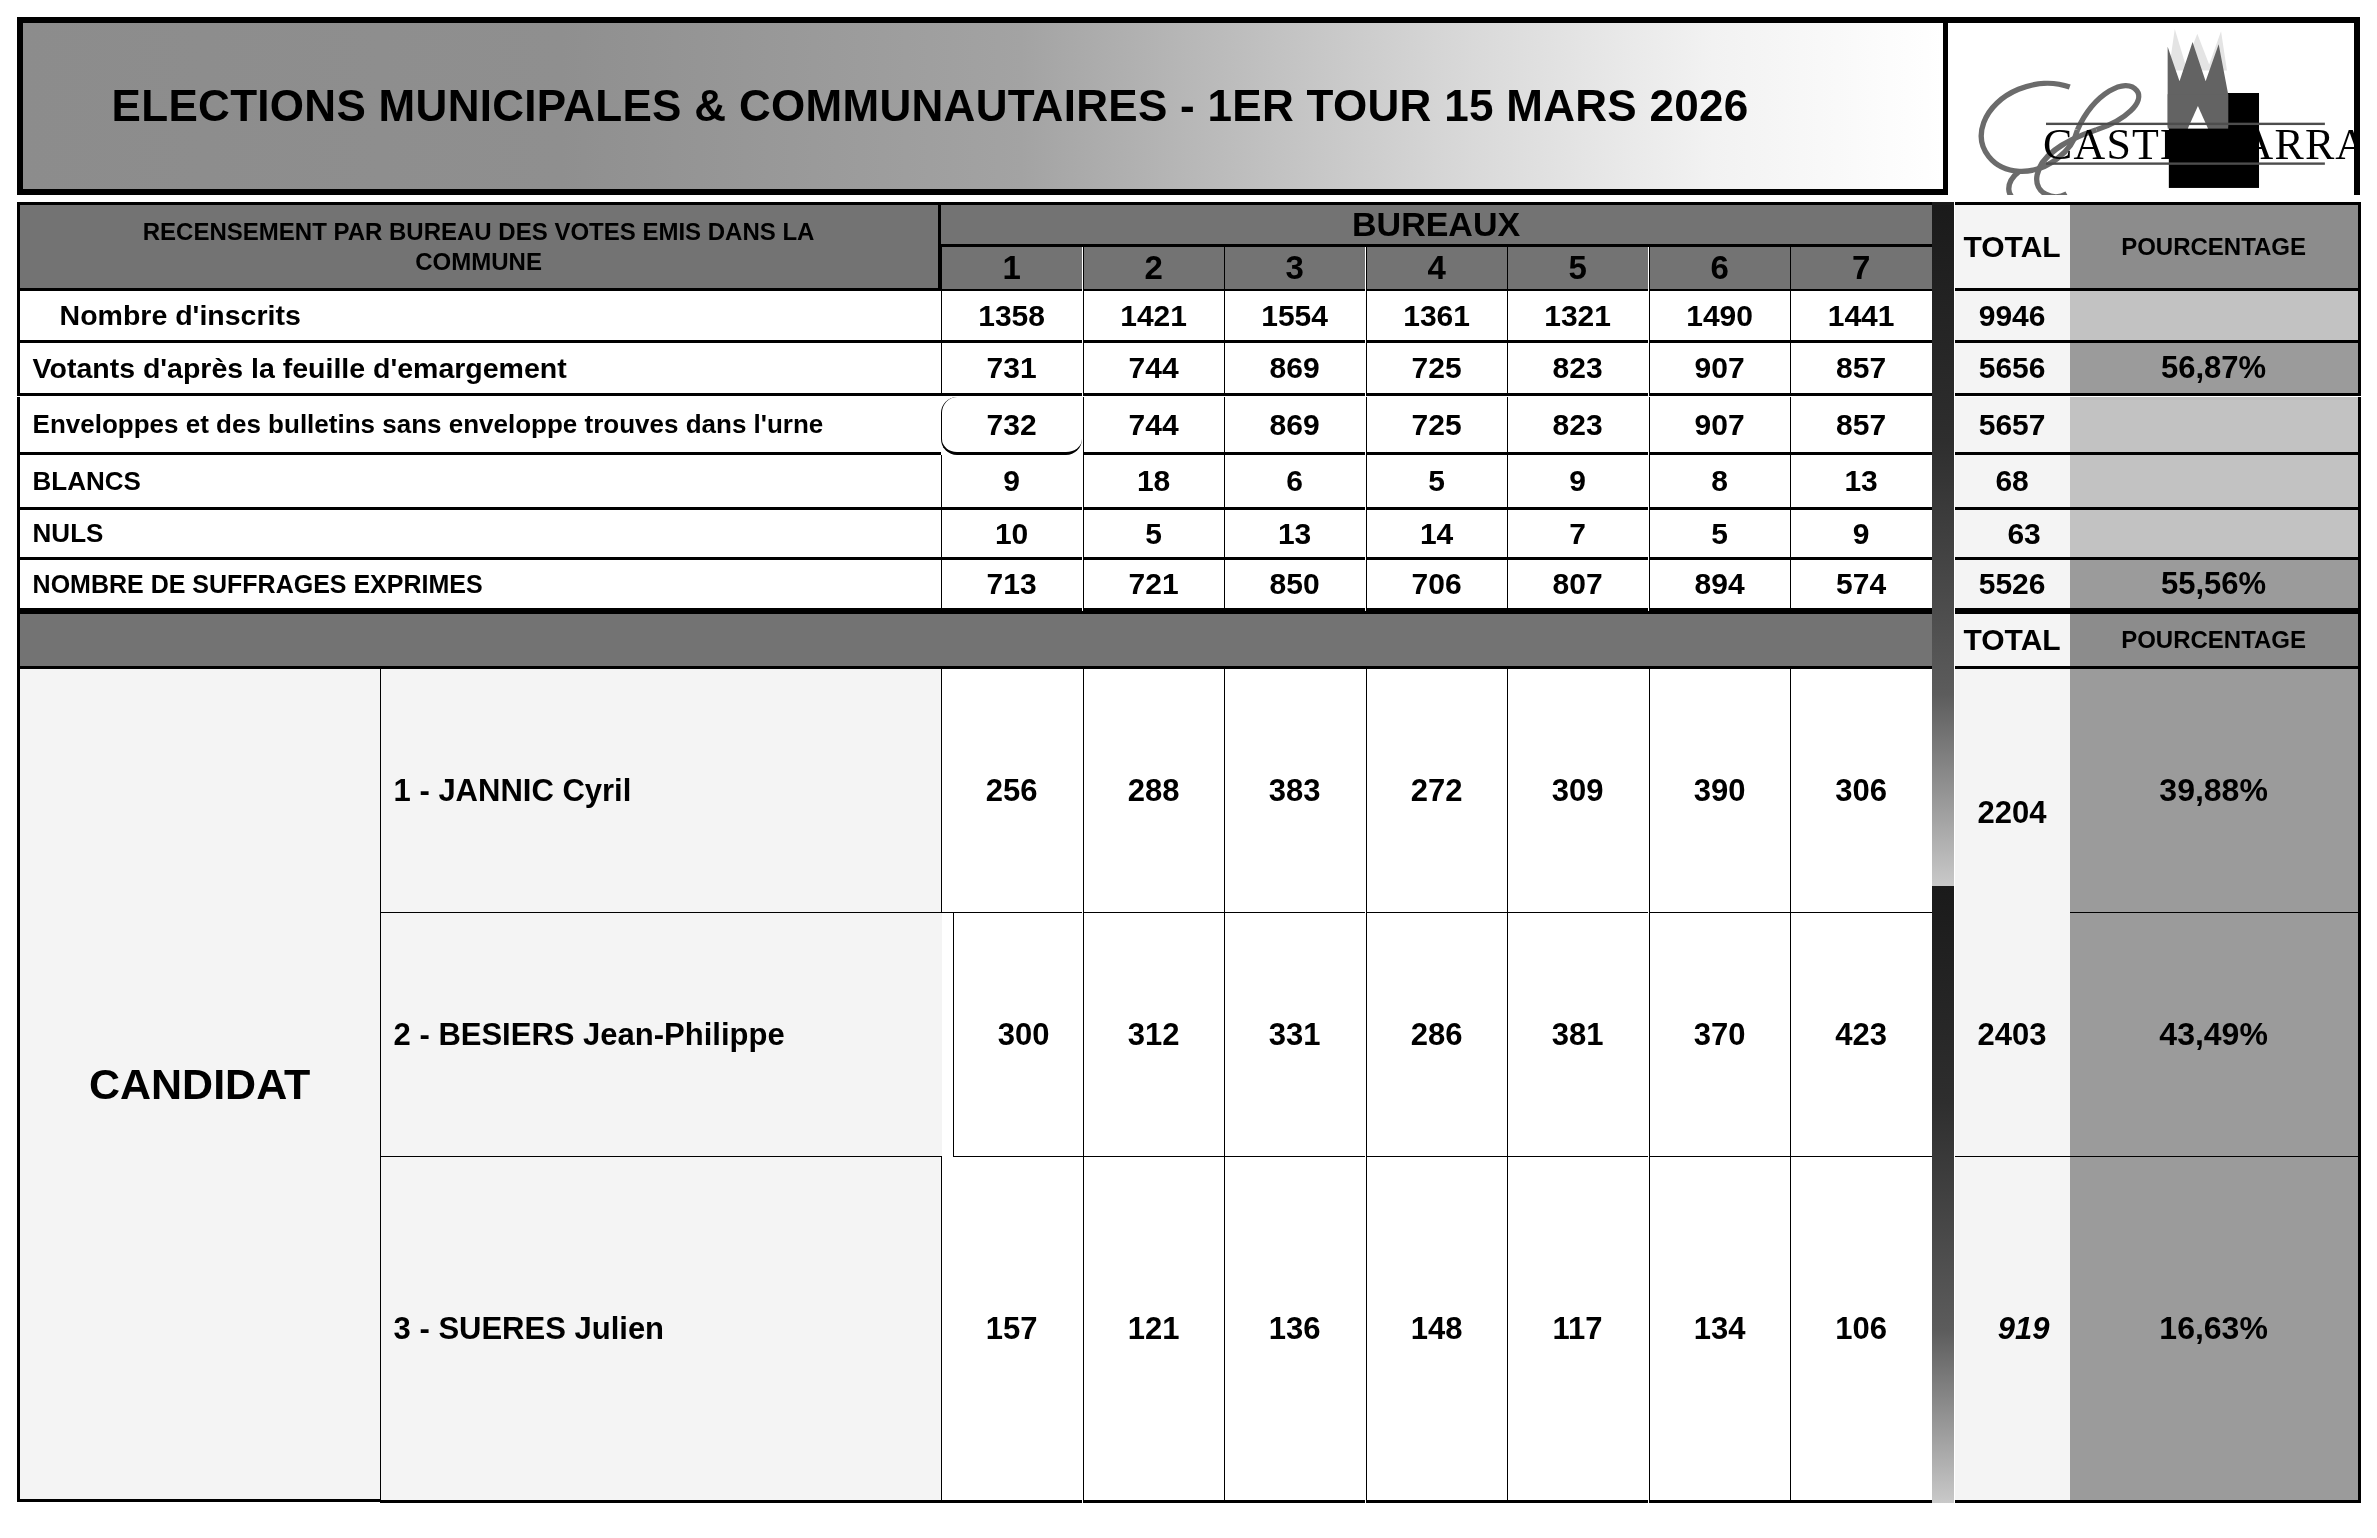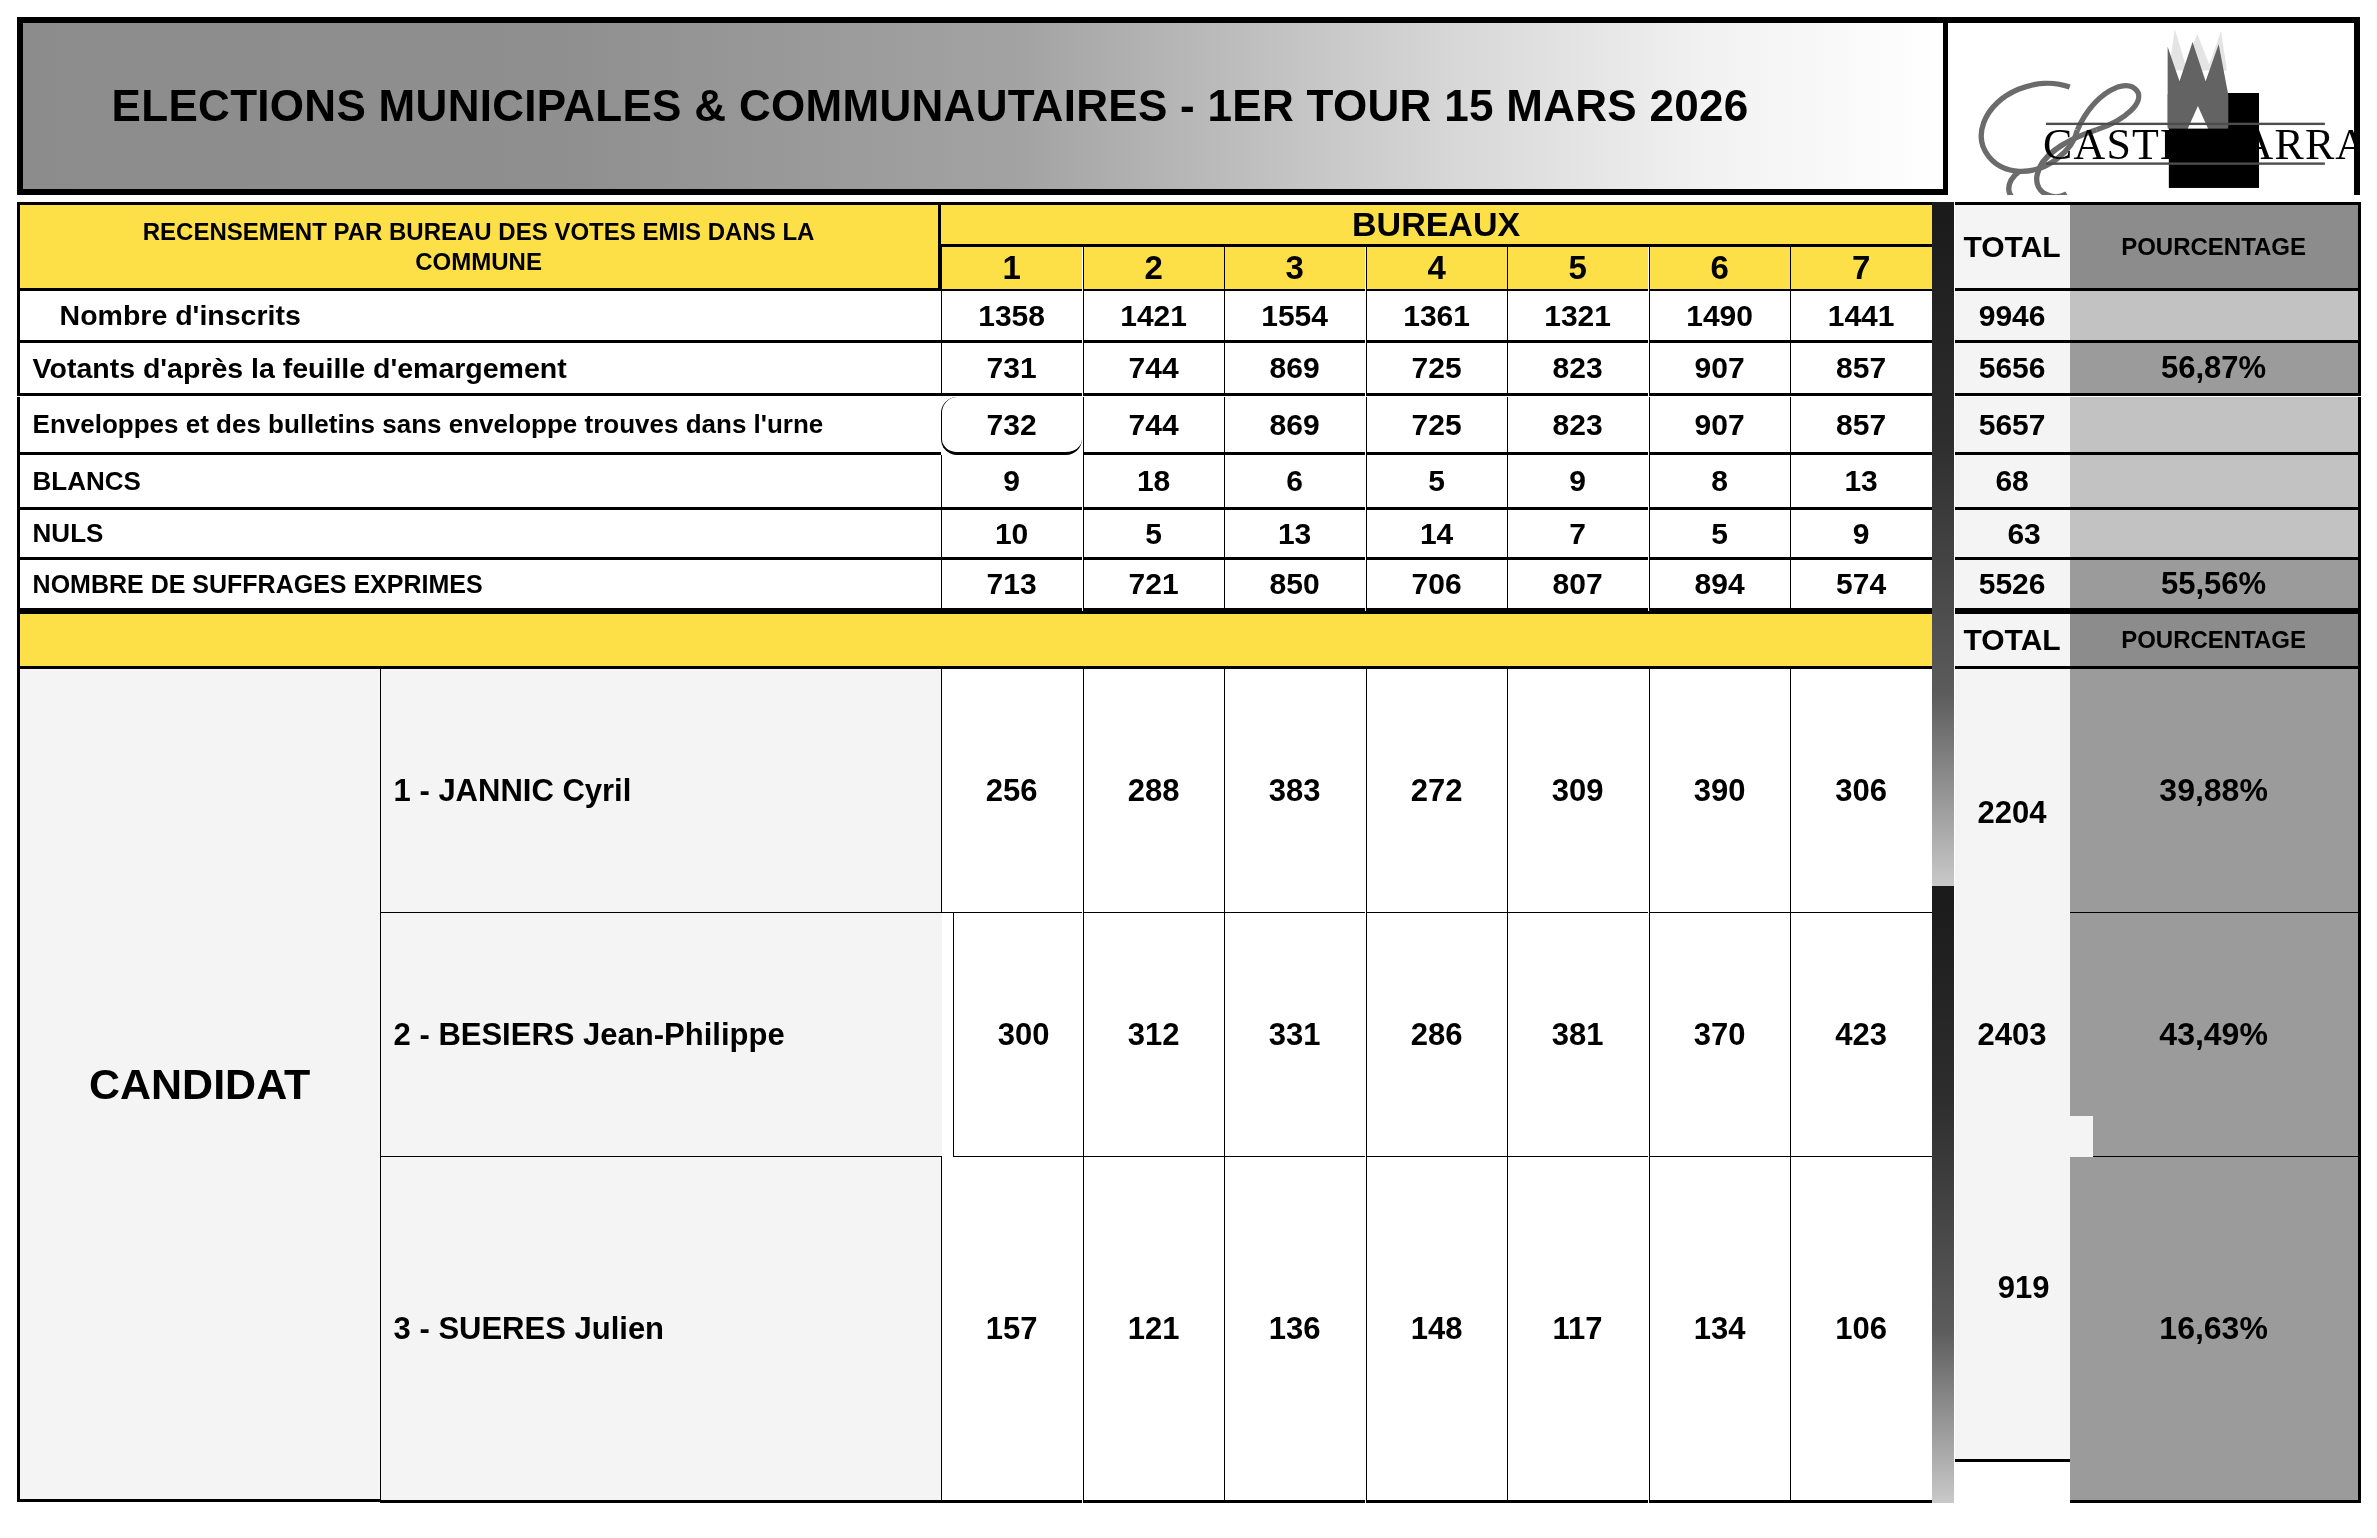--- a/index.html
+++ b/index.html
@@ -27,21 +27,21 @@
   }
   .logo-inner{position:relative;width:100%;height:100%;}
 
   
   .frame{position:absolute;left:16.6px;top:202px;width:2344px;height:1300px;}
 
   .cell{position:absolute;box-sizing:border-box;
         display:flex;align-items:center;justify-content:center;
         font-weight:bold;color:#000;overflow:hidden;}
 
-  .hdr-gray{background:#fde047;}
+  .hdr-gray{background:#737373;}
   .hdr-dark{background:#8c8c8c;}
   .tot-light{background:#f4f4f4;}
   .pct-mid{background:#c2c2c2;}
   .pct-dark{background:#9b9b9b;}
   .white{background:#ffffff;}
   .near-white{background:#f4f4f4;}
 
   .bt{border-top:3.6px solid #000;}
   .bb{border-bottom:3.6px solid #000;}
   .bl{border-left:3.6px solid #000;}
@@ -409,21 +409,21 @@
       </div>
     <div class="cell white bthin-l bb" style="left:1490px;top:955px;width:141px;height:346px;font-size:31px;">
         <span>117</span>
       </div>
     <div class="cell white bthin-l bb" style="left:1632px;top:955px;width:141px;height:346px;font-size:31px;">
         <span>134</span>
       </div>
     <div class="cell white bthin-l bb" style="left:1773px;top:955px;width:142px;height:346px;font-size:31px;">
         <span>106</span>
       </div>
-    <div class="cell tot-light bb" style="left:1938px;top:914px;width:138px;height:346px;font-size:31px;">
+    <div class="cell tot-light bb" style="left:1938px;top:955px;width:138px;height:346px;font-size:31px;font-style:italic;">
         <span>919</span>
       </div>
     <div class="cell pct-dark bb br" style="left:2053px;top:955px;width:291px;height:346px;font-size:32px;">
         <span>16,63%</span>
       </div>
 
   </div>
 </div>
 
 

